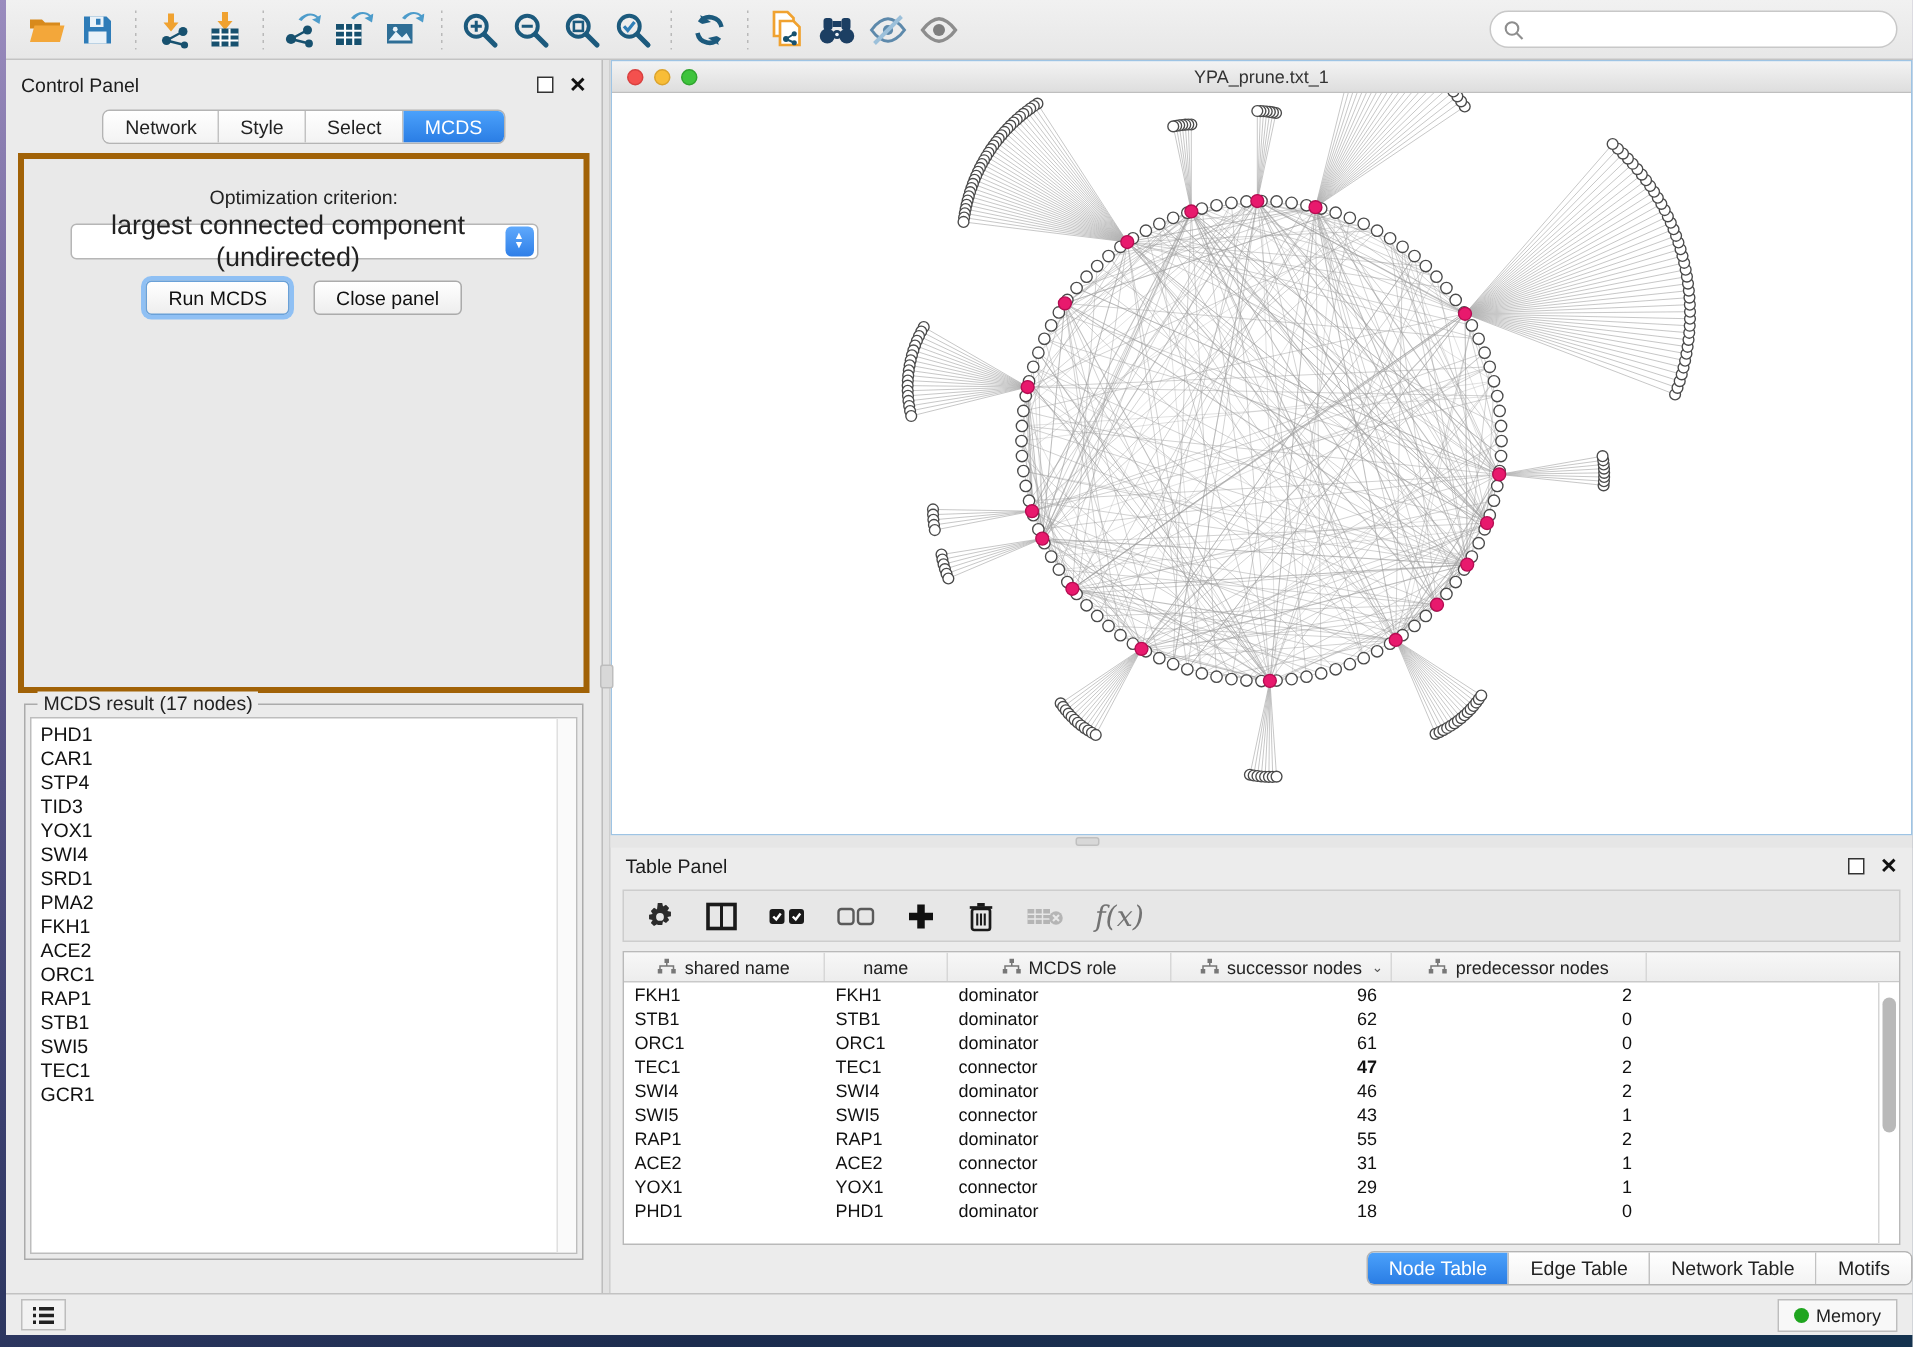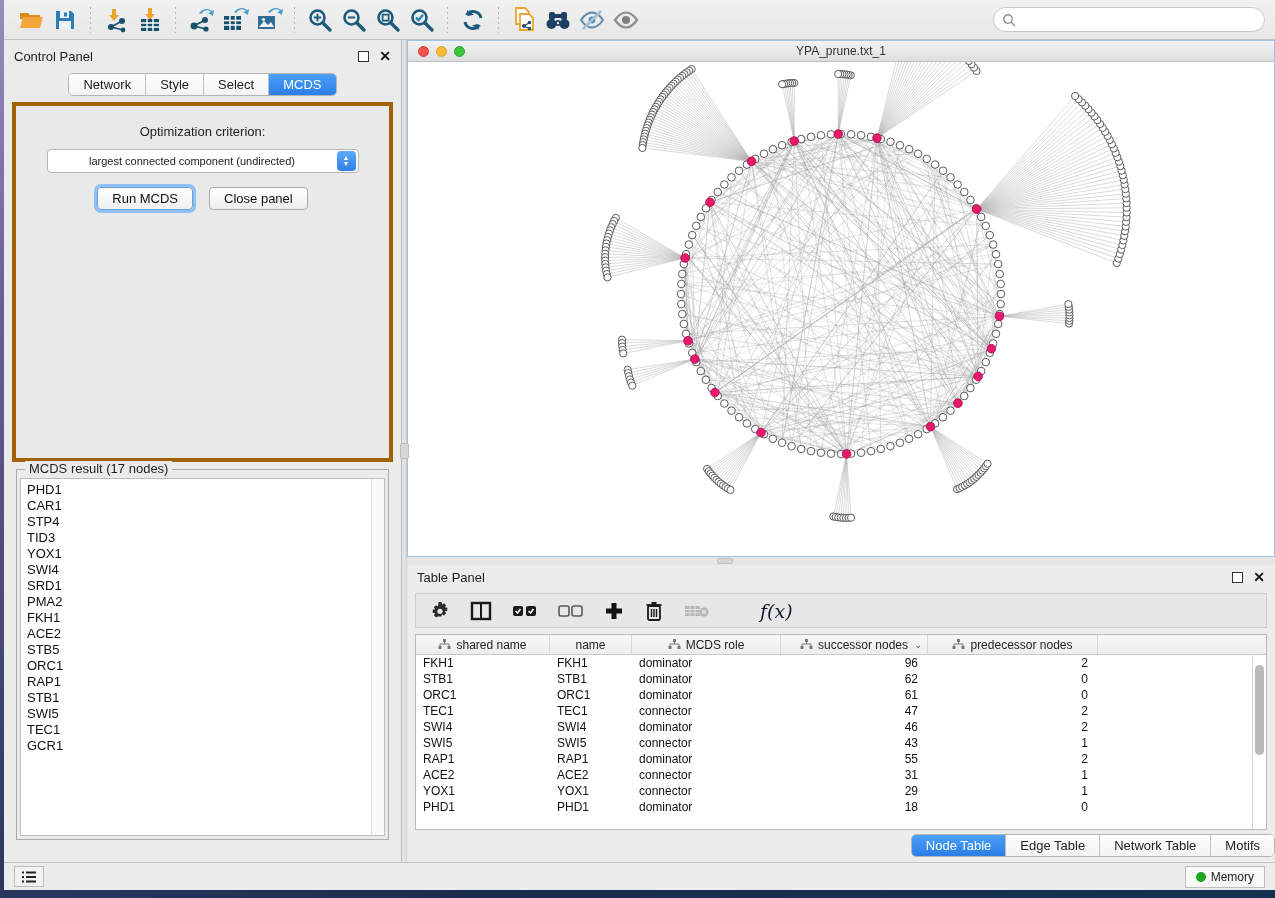--- a/index.html
+++ b/index.html
@@ -37,21 +37,21 @@
   .seg { display:flex; border:1px solid #b4b4b4; border-radius:5px; overflow:hidden; background:#fff; }
   .seg .tab { padding:3px 14px; font-size:13px; border-right:1px solid #c2c2c2; background:linear-gradient(#ffffff,#f3f3f3); color:#222; }
   .seg .tab:last-child { border-right:none; }
   .seg .tab.active { background:linear-gradient(#4ba1fb,#2a7de4); color:#fff; }
 
   .cpanel-content { margin:2px 8px 0; background:#e9e9e9; border:4px solid #a16207;
     height:360px; flex:0 0 360px; display:flex; flex-direction:column; align-items:center; }
   .crit-label { margin-top:18px; font-size:13px; }
   .dropdown { margin-top:10px; width:312px; height:24px; background:#fff; border:1px solid #b6b6b6;
     border-radius:4px; display:flex; align-items:center; }
-  .dropdown .dd-text { flex:1; text-align:center; font-size:11px; }
+  .dropdown .dd-text { flex:1; text-align:center; font-size:18px; }
   .dd-stepper { width:19px; height:20px; margin-right:2px; border-radius:4px;
     background:linear-gradient(#5fa9fc,#2f7fe8); display:flex; flex-direction:column;
     align-items:center; justify-content:center; color:#fff; font-size:7px; line-height:6px; }
   .btn-row { margin-top:14px; display:flex; gap:16px; }
   .push-btn { padding:3px 14px; font-size:13px; background:linear-gradient(#ffffff,#eeeeee);
     border:1px solid #ababab; border-radius:4px; color:#111; }
   .push-btn.focused { box-shadow:0 0 0 3px #8fc0f4; border-color:#6aa1d8; }
 
   .groupbox { margin:7px 12px 0; height:371px; flex:0 0 371px; border:1px solid #ababab;
     position:relative; background:#ebebeb; }
@@ -80,21 +80,21 @@
   .light.yellow { background:#f8bd37; border:1px solid #dba32c; }
   .light.green { background:#3ec43c; border:1px solid #2fa42e; }
   .net-title { position:absolute; left:0; right:0; text-align:center; font-size:12px; color:#333; }
   .net-canvas { flex:1; background:#fff; overflow:hidden; }
 
   
   .tpanel { flex:1; background:#ececec; display:flex; flex-direction:column; }
   .tp-toolbar { margin:4px 8px 0; height:35px; flex:0 0 35px; background:#e7e7e7;
     border:1px solid #cdcdcd; display:flex; align-items:center; gap:20px; padding:0 14px; }
   .tp-icon { display:flex; align-items:center; justify-content:center; }
-  .fx { font-family:"DejaVu Serif", serif; font-style:italic; font-size:19px; color:#0f172a;margin-left:30px; }
+  .fx { font-family:"DejaVu Serif", serif; font-style:italic; font-size:19px; color:#737373; }
 
   .ttable { margin:6px 8px 0; flex:0 0 196px; height:196px; background:#fff;
     border:1px solid #b9b9b9; position:relative; overflow:hidden; }
   .thead { display:flex; height:20px; background:linear-gradient(#f7f7f7,#ededed);
     border-bottom:1px solid #c9c9c9; }
   .th { display:flex; align-items:center; justify-content:center; gap:5px;
     border-right:1px solid #d7d7d7; font-size:12px; color:#222; position:relative; }
   .th .sort { font-size:9px; color:#555; position:absolute; right:5px; }
   .trow { display:flex; height:16px; align-items:center; }
   .td { font-size:12px; color:#111; overflow:hidden; white-space:nowrap; }
@@ -312,21 +312,20 @@
               <div>PHD1</div>
               <div>CAR1</div>
               <div>STP4</div>
               <div>TID3</div>
               <div>YOX1</div>
               <div>SWI4</div>
               <div>SRD1</div>
               <div>PMA2</div>
               <div>FKH1</div>
               <div>ACE2</div>
-              <div>STB5</div>
               <div>ORC1</div>
               <div>RAP1</div>
               <div>STB1</div>
               <div>SWI5</div>
               <div>TEC1</div>
               <div>GCR1</div>
             </div>
           <div class="list-scroll"></div>
         </div>
       </div>
@@ -1298,21 +1297,21 @@
                 <div class="td left" style="width: 134px;">ORC1</div>
                 <div class="td left" style="width: 82px;">ORC1</div>
                 <div class="td left" style="width: 149px;">dominator</div>
                 <div class="td right" style="width: 147px;">61</div>
                 <div class="td right" style="width: 170px;">0</div>
               </div>
               <div class="trow">
                 <div class="td left" style="width: 134px;">TEC1</div>
                 <div class="td left" style="width: 82px;">TEC1</div>
                 <div class="td left" style="width: 149px;">connector</div>
-                <div class="td right" style="width: 147px;">47</div>
+                <div class="td right" style="width: 147px; font-weight: bold;">47</div>
                 <div class="td right" style="width: 170px;">2</div>
               </div>
               <div class="trow">
                 <div class="td left" style="width: 134px;">SWI4</div>
                 <div class="td left" style="width: 82px;">SWI4</div>
                 <div class="td left" style="width: 149px;">dominator</div>
                 <div class="td right" style="width: 147px;">46</div>
                 <div class="td right" style="width: 170px;">2</div>
               </div>
               <div class="trow">

